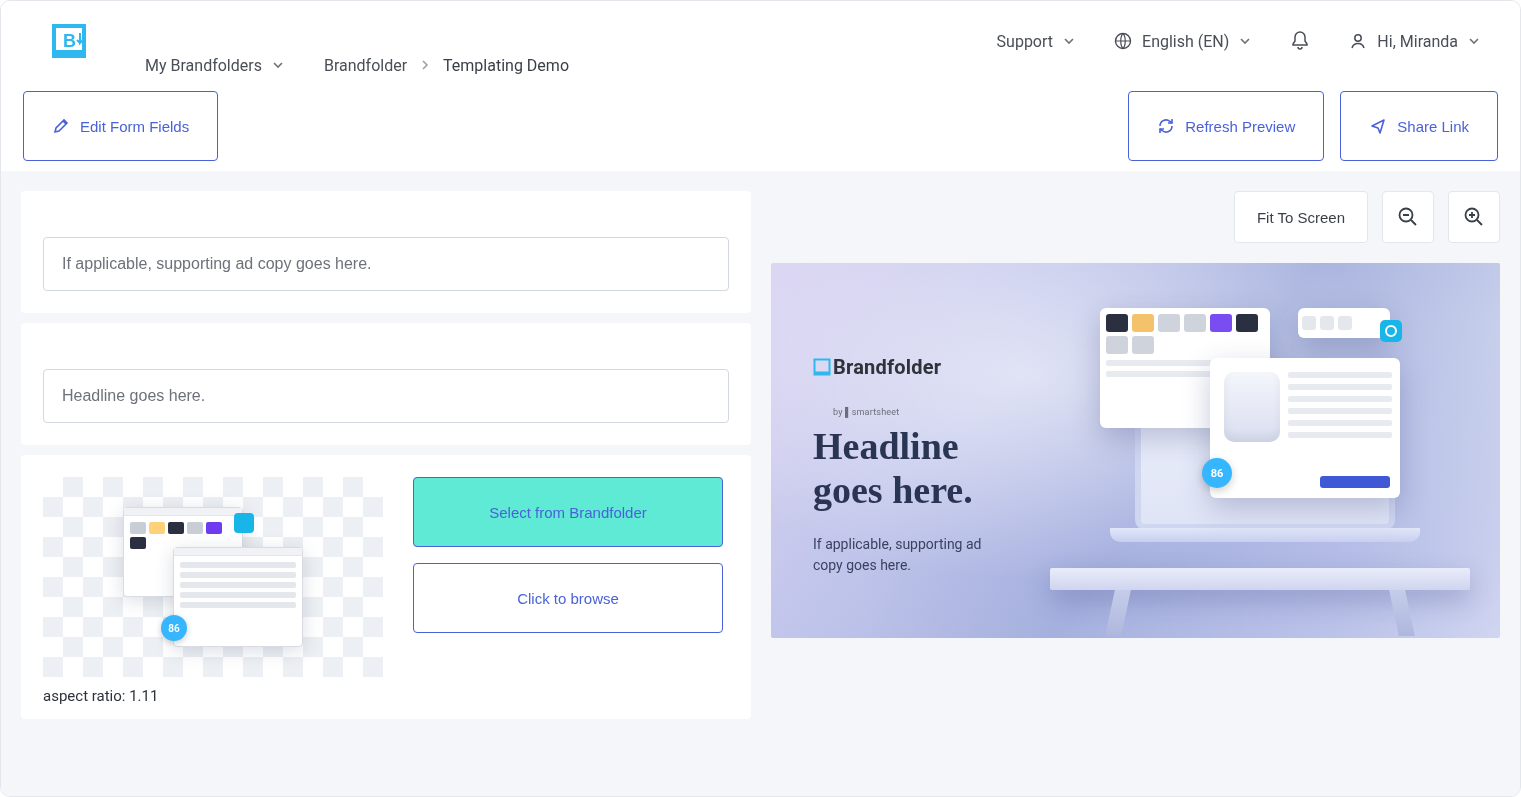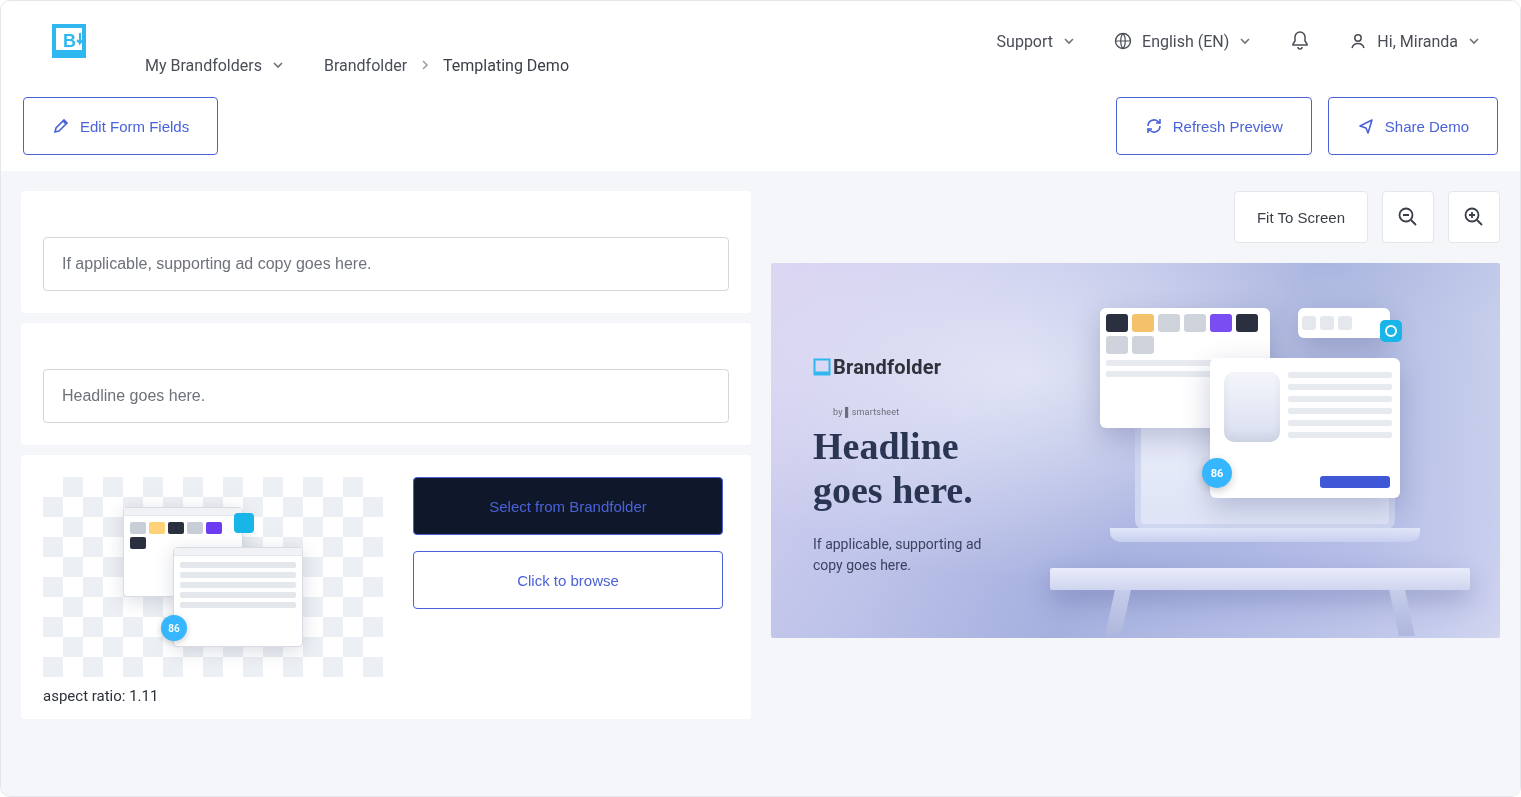--- a/index.html
+++ b/index.html
@@ -47,21 +47,21 @@
     align-items: center;
     padding: 0 22px;
     gap: 16px;
     background: #fff;
   }
   .btn {
     display: inline-flex;
     align-items: center;
     justify-content: center;
     gap: 10px;
-    height: 58px;
+    height: 70px;
     padding: 0 28px;
     border-radius: 4px;
     font-size: 15px;
     font-weight: 500;
     border: 1.5px solid #4a62d8;
     background: #fff;
     color: #4a62d8;
     cursor: pointer;
   }
   .btn.primary { background: #4a62d8; color: #fff; border-color: #4a62d8; }
@@ -129,21 +129,21 @@
   .mockgrid { display:flex; flex-wrap:wrap; gap:3px; padding:6px; }
   .mockgrid span{ width:16px; height:12px; background:#c8cdd6; border-radius:2px; }
   .mockgrid span:nth-child(2){ background:#ffd27a;} .mockgrid span:nth-child(3){ background:#2a3040;}
   .mockgrid span:nth-child(5){ background:#6d3cf0;} .mockgrid span:nth-child(6){ background:#2a3040;}
   .mockrows { padding:6px; display:flex; flex-direction:column; gap:4px;}
   .mockrows div{ height:6px; background:#e4e7ec; border-radius:2px;}
   .mockbadge{ position:absolute; left:48px; top:118px; width:26px; height:26px; border-radius:50%; background:#35b6ff; color:#fff; font-size:10px; display:flex;align-items:center;justify-content:center; font-weight:600; box-shadow:0 2px 6px rgba(0,0,0,.2);}
   .corner-chip{ position:absolute; top:5px; right:-12px; width:20px;height:20px;border-radius:4px;background:#17b5e8;}
 
   .image-btns { display:flex; flex-direction:column; gap:16px; width: 310px; }
-  .btn.fill-light { background:#0f172a; }
+  .btn.fill-light { background:#5eead4; }
   .aspect { position:absolute; left:22px; bottom:14px; font-size:15px; color:#2e323b; }
 
   
   .right-col {
     flex: 1;
     padding: 20px 20px 0 20px;
     display: flex;
     flex-direction: column;
     gap: 20px;
     min-width: 0;
@@ -283,21 +283,21 @@
       <svg width="18" height="18" viewBox="0 0 18 18">
         <path d="M3 9a6 6 0 0110-4.5L15 6M15 9a6 6 0 01-10 4.5L3 12" fill="none" stroke="#4a62d8" stroke-width="1.6"></path>
         <path d="M15 2v4h-4 M3 16v-4h4" fill="none" stroke="#4a62d8" stroke-width="1.6"></path>
       </svg>
       <span>Refresh Preview</span>
     </button>
     <button class="btn">
       <svg width="18" height="18" viewBox="0 0 18 18">
         <path d="M3 9l12-6-4 13-2-5-6-2z" fill="none" stroke="#4a62d8" stroke-width="1.6" stroke-linejoin="round"></path>
       </svg>
-      <span>Share Demo</span>
+      <span>Share Link</span>
     </button>
   </div>
 
   <div class="main">
 
     <div class="left-col">
 
       <div class="card input-wrap">
         <input class="text-input" type="text" placeholder="If applicable, supporting ad copy goes here." style="">
       </div>

